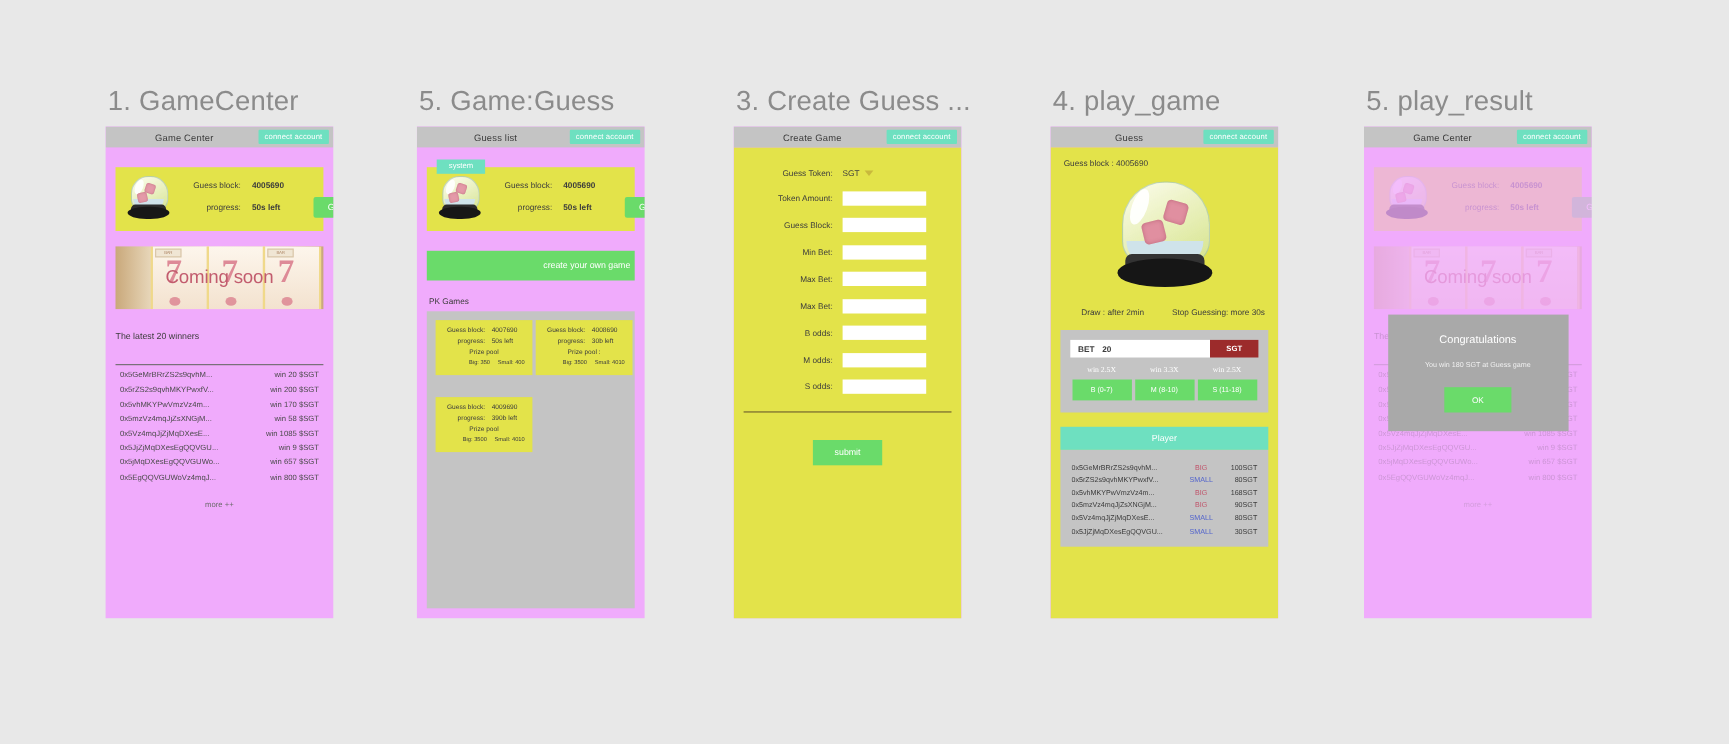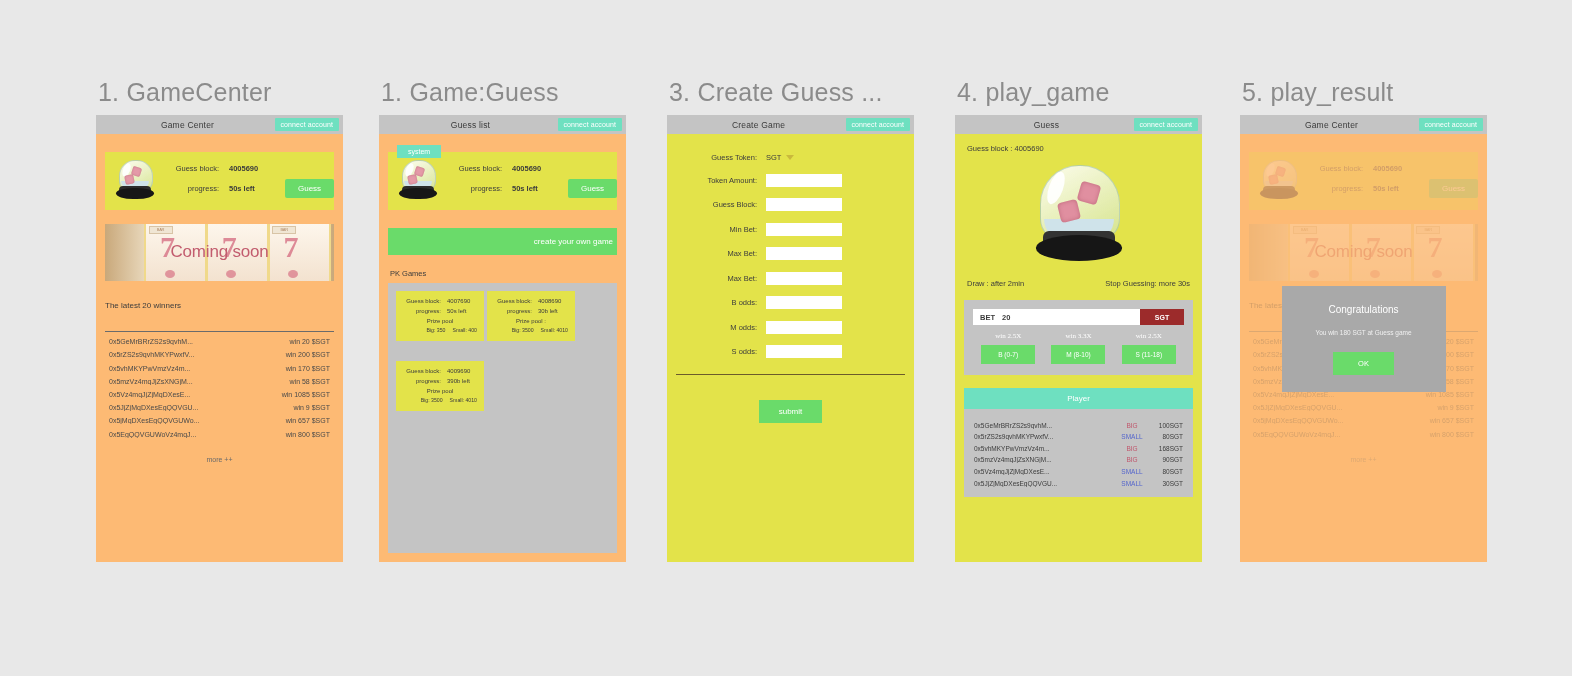--- a/index.html
+++ b/index.html
@@ -9,21 +9,21 @@
     font-family:"Liberation Sans", sans-serif;
     overflow:hidden;
     position:relative;
   }
   .panel{position:absolute;top:78px;}
   .panel-title{
     font-size:25px;color:#8b8b8b;font-weight:400;
     letter-spacing:0.2px;margin:0 0 8px 2px;white-space:nowrap;
   }
   .phone{
-    width:247px;height:447px;background:#fdba74;
+    width:207px;height:447px;background:#f0abfc;
     position:relative;overflow:hidden;
   }
   .appbar{
     height:19px;background:#c4c4c4;display:flex;align-items:center;
     justify-content:flex-end;padding-right:4px;position:relative;
   }
   .appbar-title{
     position:absolute;left:0;right:0;text-align:center;
     font-size:8.5px;color:#3a3a3a;letter-spacing:0.2px;
     padding-right:64px;
@@ -188,21 +188,21 @@
   }
   .bigglobe .base2{
     position:absolute;left:12px;top:68px;width:72px;height:16px;background:#333;border-radius:6px;
   }
   .bigglobe .die{
     position:absolute;width:20px;height:20px;background:#e08fa0;border-radius:4px;
     box-shadow:inset 0 0 4px rgba(150,60,80,.45);
   }
   .bigglobe .die.d1{left:48px;top:20px;transform:rotate(16deg);}
   .bigglobe .die.d2{left:28px;top:38px;transform:rotate(-14deg);}
-  .timers{display:flex;justify-content:space-between;padding:8px 12px 0 12px;font-size:7.5px;color:#3c3c3c;}
+  .timers{display:flex;justify-content:space-between;padding:8px 12px 0 28px;font-size:7.5px;color:#3c3c3c;}
   .bet-panel{background:#c4c4c4;margin:12px 9px 0 9px;padding:9px 9px 11px 9px;}
   .bet-input-row{display:flex;height:16px;font-weight:bold;}
   .bet-input{flex:1;background:#fff;font-size:7.5px;color:#3c3c3c;display:flex;align-items:center;padding-left:7px;gap:7px;border:none;}
   .sgt-tag{background:#9c2b2b;color:#fff;font-size:7px;width:44px;display:flex;align-items:center;justify-content:center;cursor:pointer;}
   .odds-row{display:flex;margin-top:7px;}
   .odds-col{flex:1;text-align:center;}
   .odds-text{font-size:7px;color:#ffffff;font-family:"Liberation Serif",serif;}
   .odds-btn{
     display:block;width:54px;margin:5px auto 0 auto;background:#6adb6a;color:#fff;
     font-size:6.5px;border:none;padding:6px 0;cursor:pointer;
@@ -311,21 +311,21 @@
             <span class="win-addr">0x5EgQQVGUWoVz4mqJ...</span>
             <span>win 800 $SGT</span>
           </div>
       </div>
       <div class="more">more ++</div>
     </div>
   </div>
 </div>
 
 <div class="panel" style="left:379px;">
-  <div class="panel-title">1. Game:Guess</div>
+  <div class="panel-title">5. Game:Guess</div>
   <div class="phone">
     <div class="appbar">
       <div class="appbar-title">Guess list</div>
       <button class="connect-btn">connect account</button>
     </div>
     <div style="height:12px;"></div>
     <div class="hero compact">
       <div class="sys-badge">system</div>
       <div class="globe">
         <div class="dome"></div>

